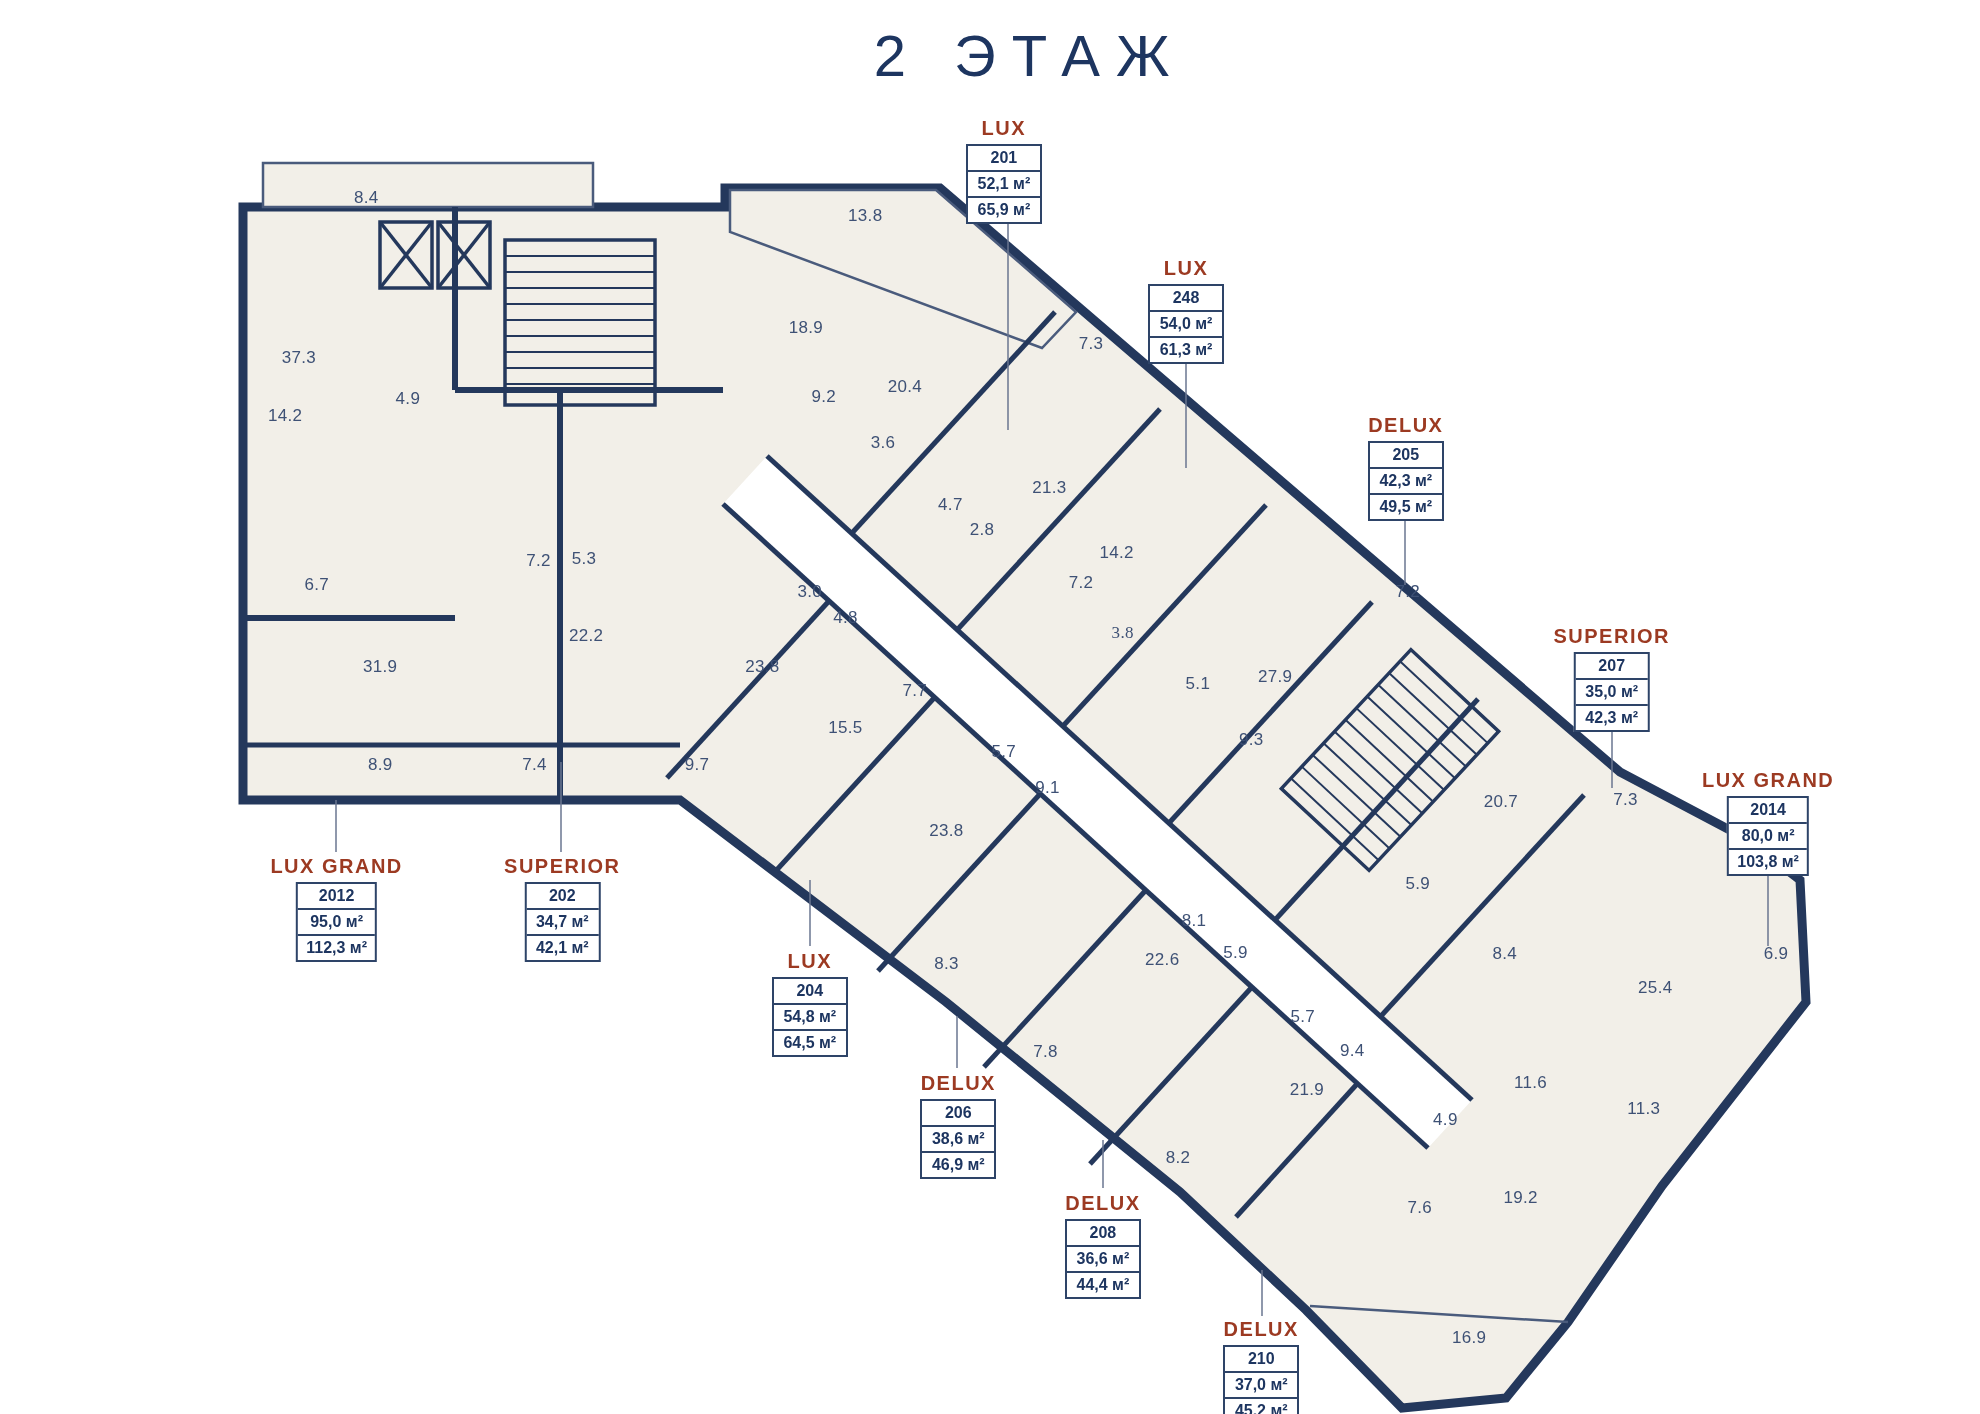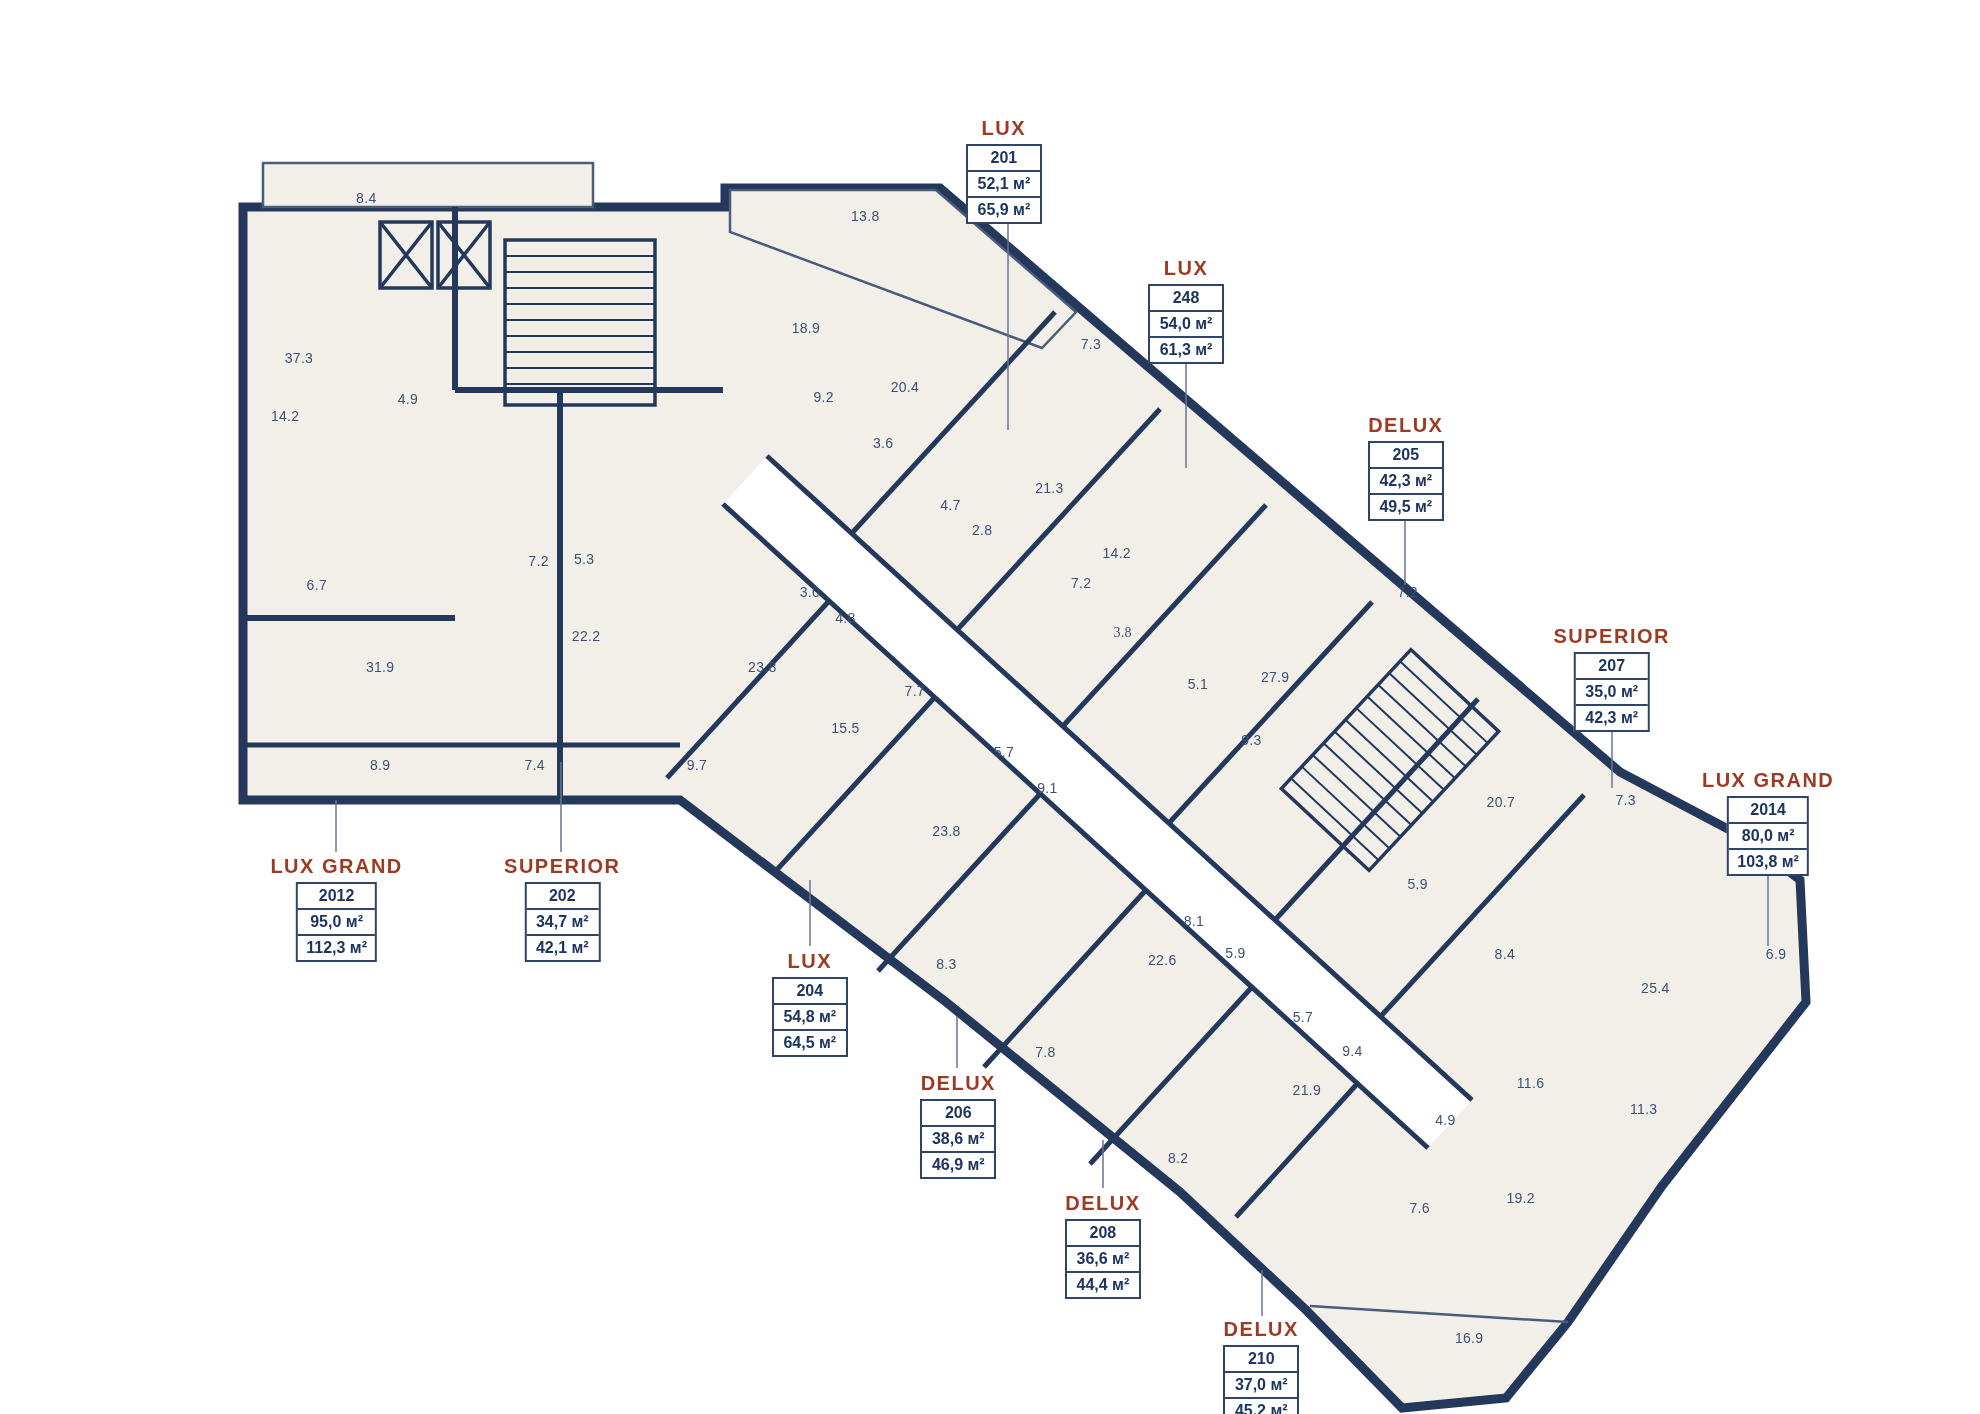--- a/index.html
+++ b/index.html
@@ -26,21 +26,21 @@
     letter-spacing:16px;
     white-space:nowrap;
     z-index:4;
   }
   .plan-svg{position:absolute;left:0;top:0;z-index:1;}
   .layer{position:absolute;left:0;top:0;width:100%;height:100%;}
   .room{
     position:absolute;
     transform:translate(-50%,-50%);
     color:var(--roomtext);
-    font-size:14px;
+    font-size:17px;
     letter-spacing:0.3px;
     white-space:nowrap;
     z-index:2;
   }
   .apt{
     position:absolute;
     transform:translateX(-50%);
     text-align:center;
     z-index:3;
   }
@@ -66,20 +66,21 @@
     line-height:1.25;
     white-space:nowrap;
   }
   .apt-row + .apt-row{border-top:2px solid #2e4468;}
 </style>
 </head>
 <body>
 
 <div class="stage">
 
+  <div class="page-title">2 ЭТАЖ</div>
 
   <svg class="plan-svg" width="1980" height="1414" viewBox="0 0 1980 1414">
 
     <polygon points="243,207 725,207 725,188 940,188 1082,310 1620,772 1745,838 1800,880 1806,1002 1662,1186 1568,1322 1506,1398 1402,1408 1306,1310 1180,1192 946,1002 680,800 243,800" fill="var(--floor)" stroke="var(--wall)" stroke-width="9" stroke-linejoin="miter"></polygon>
 
     <rect x="263" y="163" width="330" height="44" fill="var(--floor)" stroke="#4a5b7c" stroke-width="2.5"></rect>
     <polygon points="730,190 936,190 1076,312 1042,348 730,232" fill="var(--floor)" stroke="#4a5b7c" stroke-width="2.5"></polygon>
     <line x1="243" y1="745" x2="680" y2="745" stroke="var(--wall)" stroke-width="5"></line>
     <line x1="1310" y1="1306" x2="1568" y2="1322" stroke="#4a5b7c" stroke-width="2.5"></line>
 

